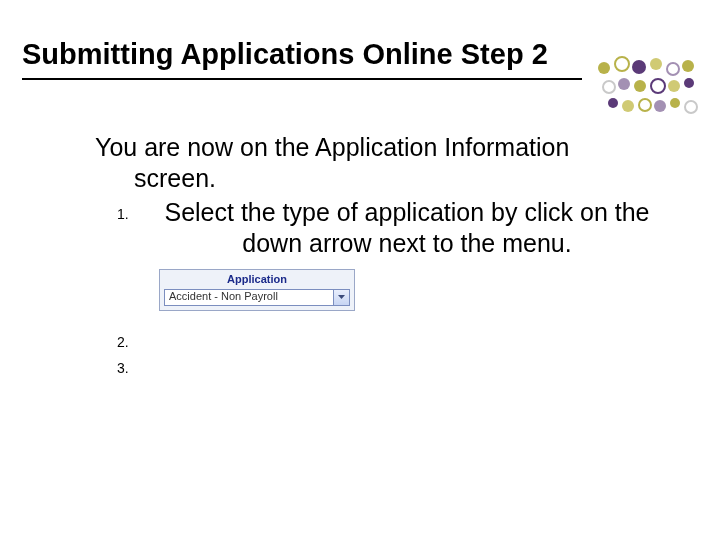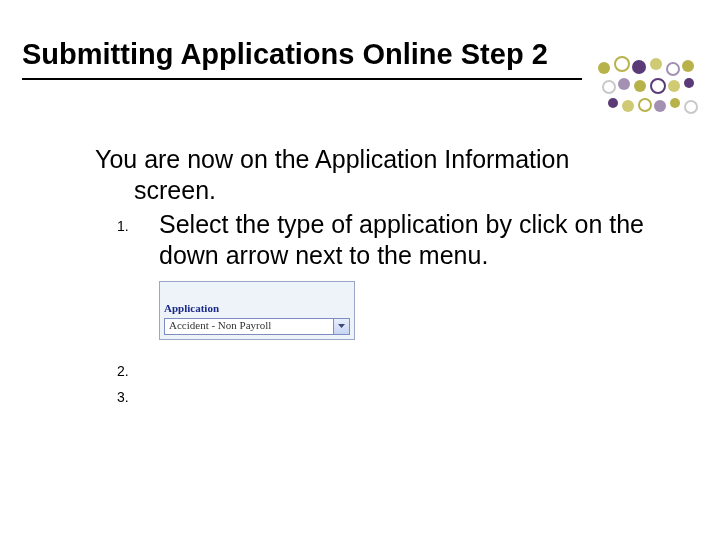--- a/index.html
+++ b/index.html
@@ -32,54 +32,56 @@
   }
   .body {
     position: absolute;
     left: 95px;
     top: 132px;
     width: 560px;
     font-size: 25px;
     line-height: 1.25;
   }
   .intro {
-    margin: 12px 0 2px 0;
+    margin: 0 0 2px 0;
     text-indent: -39px;
     padding-left: 39px;
   }
   .item {
     display: flex;
     align-items: flex-start;
     margin: 0;
   }
   .num {
     width: 64px;
     flex: 0 0 64px;
     font-size: 14px;
     padding-left: 22px;
     padding-top: 9px;
     box-sizing: border-box;
   }
   .txt {
     flex: 1;
+    text-align: center;
   }
   .gap-after-dropdown {
     margin-top: 14px;
   }
   
   .dropdown-box {
     margin-left: 64px;
     margin-top: 10px;
     width: 196px;
-    font-family: Liberation Serif, serif;
+    font-family: Liberation Sans, sans-serif;
     font-size: 11px;
     background: #eef2f9;
     border: 1px solid #9aa7c7;
-    padding: 20px 4px 4px 4px;
+    padding: 3px 4px 4px 4px;
     box-sizing: border-box;
+    text-align: center;
   }
   .dropdown-label {
     color: #1a2a8a;
     font-weight: bold;
     margin-bottom: 2px;
   }
   .dropdown-select {
     display: flex;
     align-items: center;
     justify-content: space-between;

